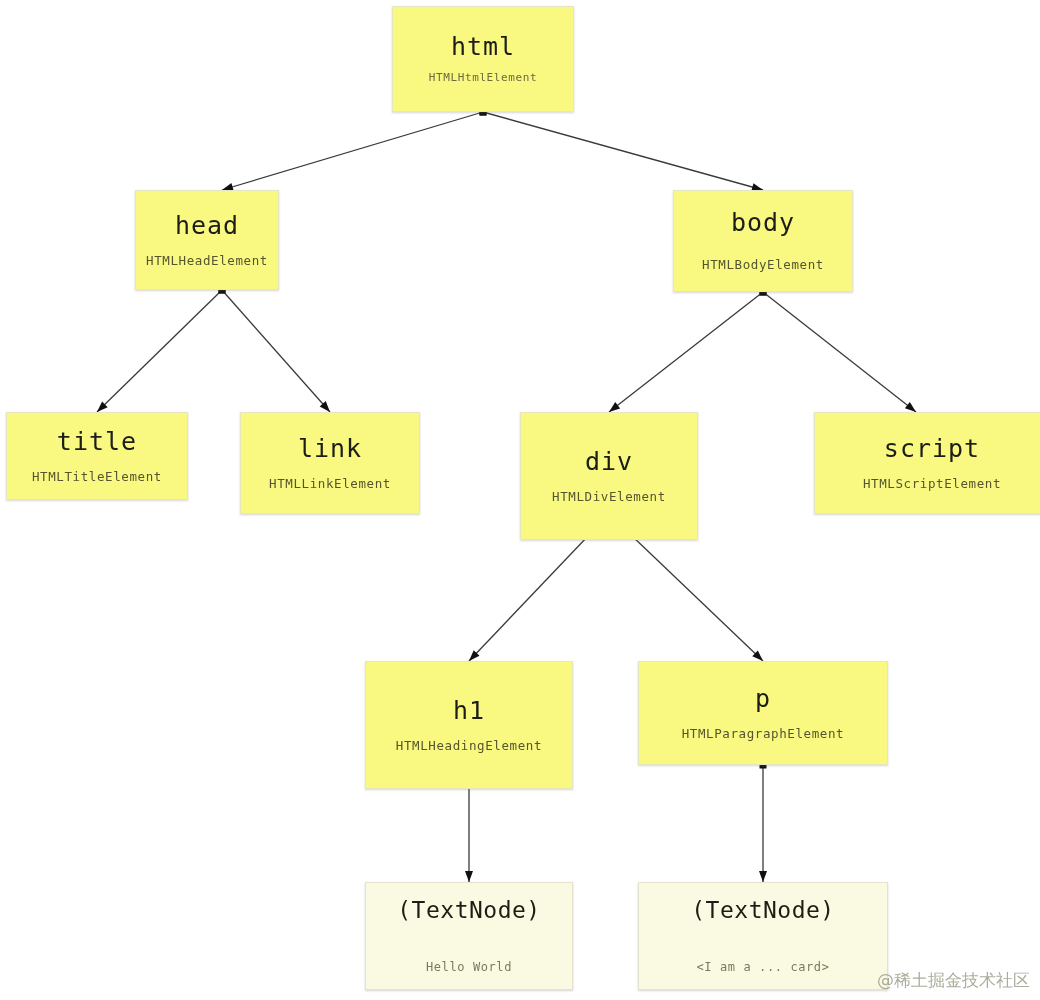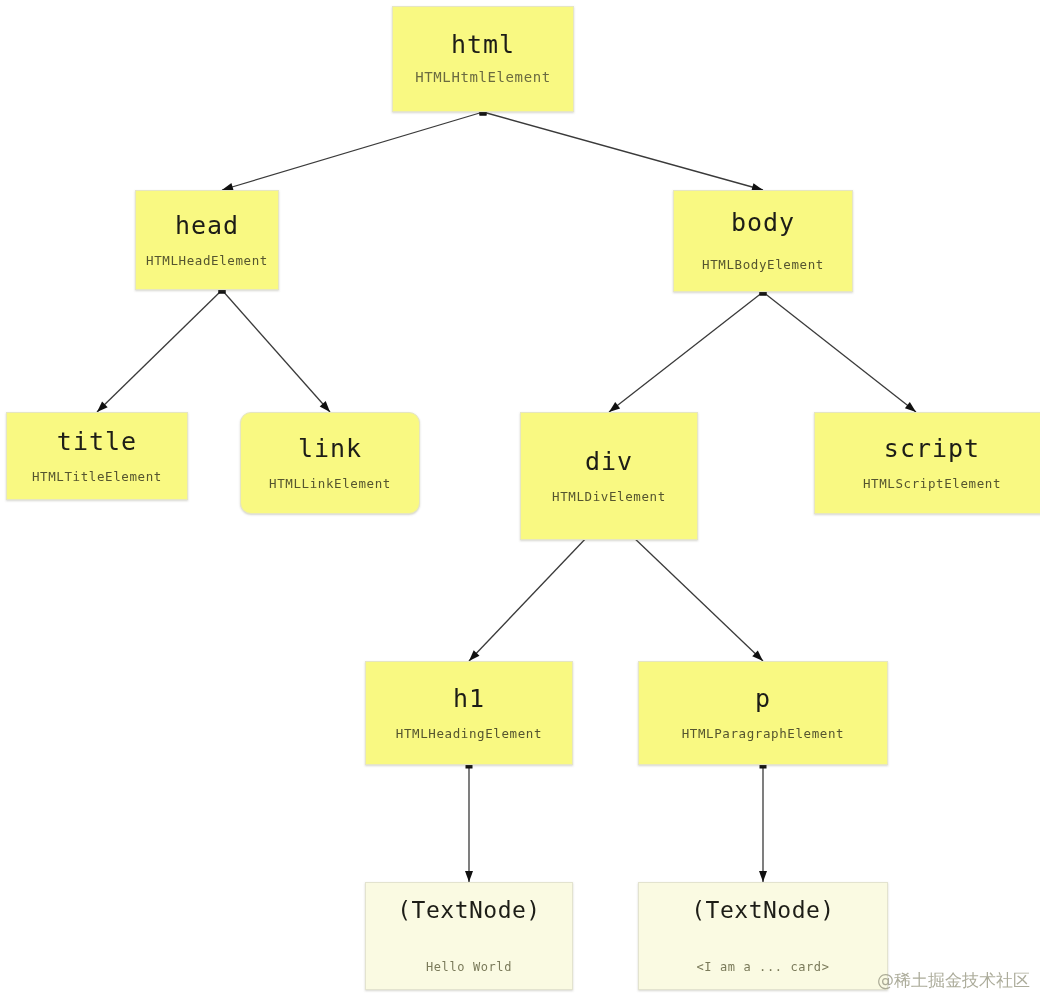--- a/index.html
+++ b/index.html
@@ -62,21 +62,21 @@
   .node-sub {
     font-family: "DejaVu Sans Mono", "Liberation Mono", monospace;
     font-size: 12.5px;
     line-height: 1.1;
     color: #55552f;
     margin-top: 15px;
     letter-spacing: 0.6px;
     white-space: nowrap;
   }
   .node.root .node-sub {
-    font-size: 14px;
+    font-size: 11px;
     color: #6b6b40;
     margin-top: 12px;
   }
   .node.textnode .node-sub {
     color: #7a7a5a;
     font-size: 12px;
   }
   #watermark {
     position: absolute;
     right: 10px;
@@ -157,33 +157,33 @@
         <div class="node-sub">HTMLHeadElement</div>
       </div>
       <div class="node elem" style="left: 673px; top: 190px; width: 180px; height: 102px; gap: 7px;">
         <div class="node-title">body</div>
         <div class="node-sub">HTMLBodyElement</div>
       </div>
       <div class="node elem" style="left: 6px; top: 412px; width: 182px; height: 88px;">
         <div class="node-title">title</div>
         <div class="node-sub">HTMLTitleElement</div>
       </div>
-      <div class="node elem" style="left: 240px; top: 412px; width: 180px; height: 102px; border-radius: 11px;">
+      <div class="node elem" style="left: 240px; top: 412px; width: 180px; height: 102px;">
         <div class="node-title">link</div>
         <div class="node-sub">HTMLLinkElement</div>
       </div>
       <div class="node elem" style="left: 520px; top: 412px; width: 178px; height: 128px;">
         <div class="node-title">div</div>
         <div class="node-sub">HTMLDivElement</div>
       </div>
       <div class="node elem" style="left: 814px; top: 412px; width: 236px; height: 102px;">
         <div class="node-title">script</div>
         <div class="node-sub">HTMLScriptElement</div>
       </div>
-      <div class="node elem" style="left: 365px; top: 661px; width: 208px; height: 104px;">
+      <div class="node elem" style="left: 365px; top: 661px; width: 208px; height: 128px;">
         <div class="node-title">h1</div>
         <div class="node-sub">HTMLHeadingElement</div>
       </div>
       <div class="node elem" style="left: 638px; top: 661px; width: 250px; height: 104px;">
         <div class="node-title">p</div>
         <div class="node-sub">HTMLParagraphElement</div>
       </div>
       <div class="node textnode" style="left: 365px; top: 882px; width: 208px; height: 108px;">
         <div class="node-title">(TextNode)</div>
         <div class="node-sub">Hello World</div>

